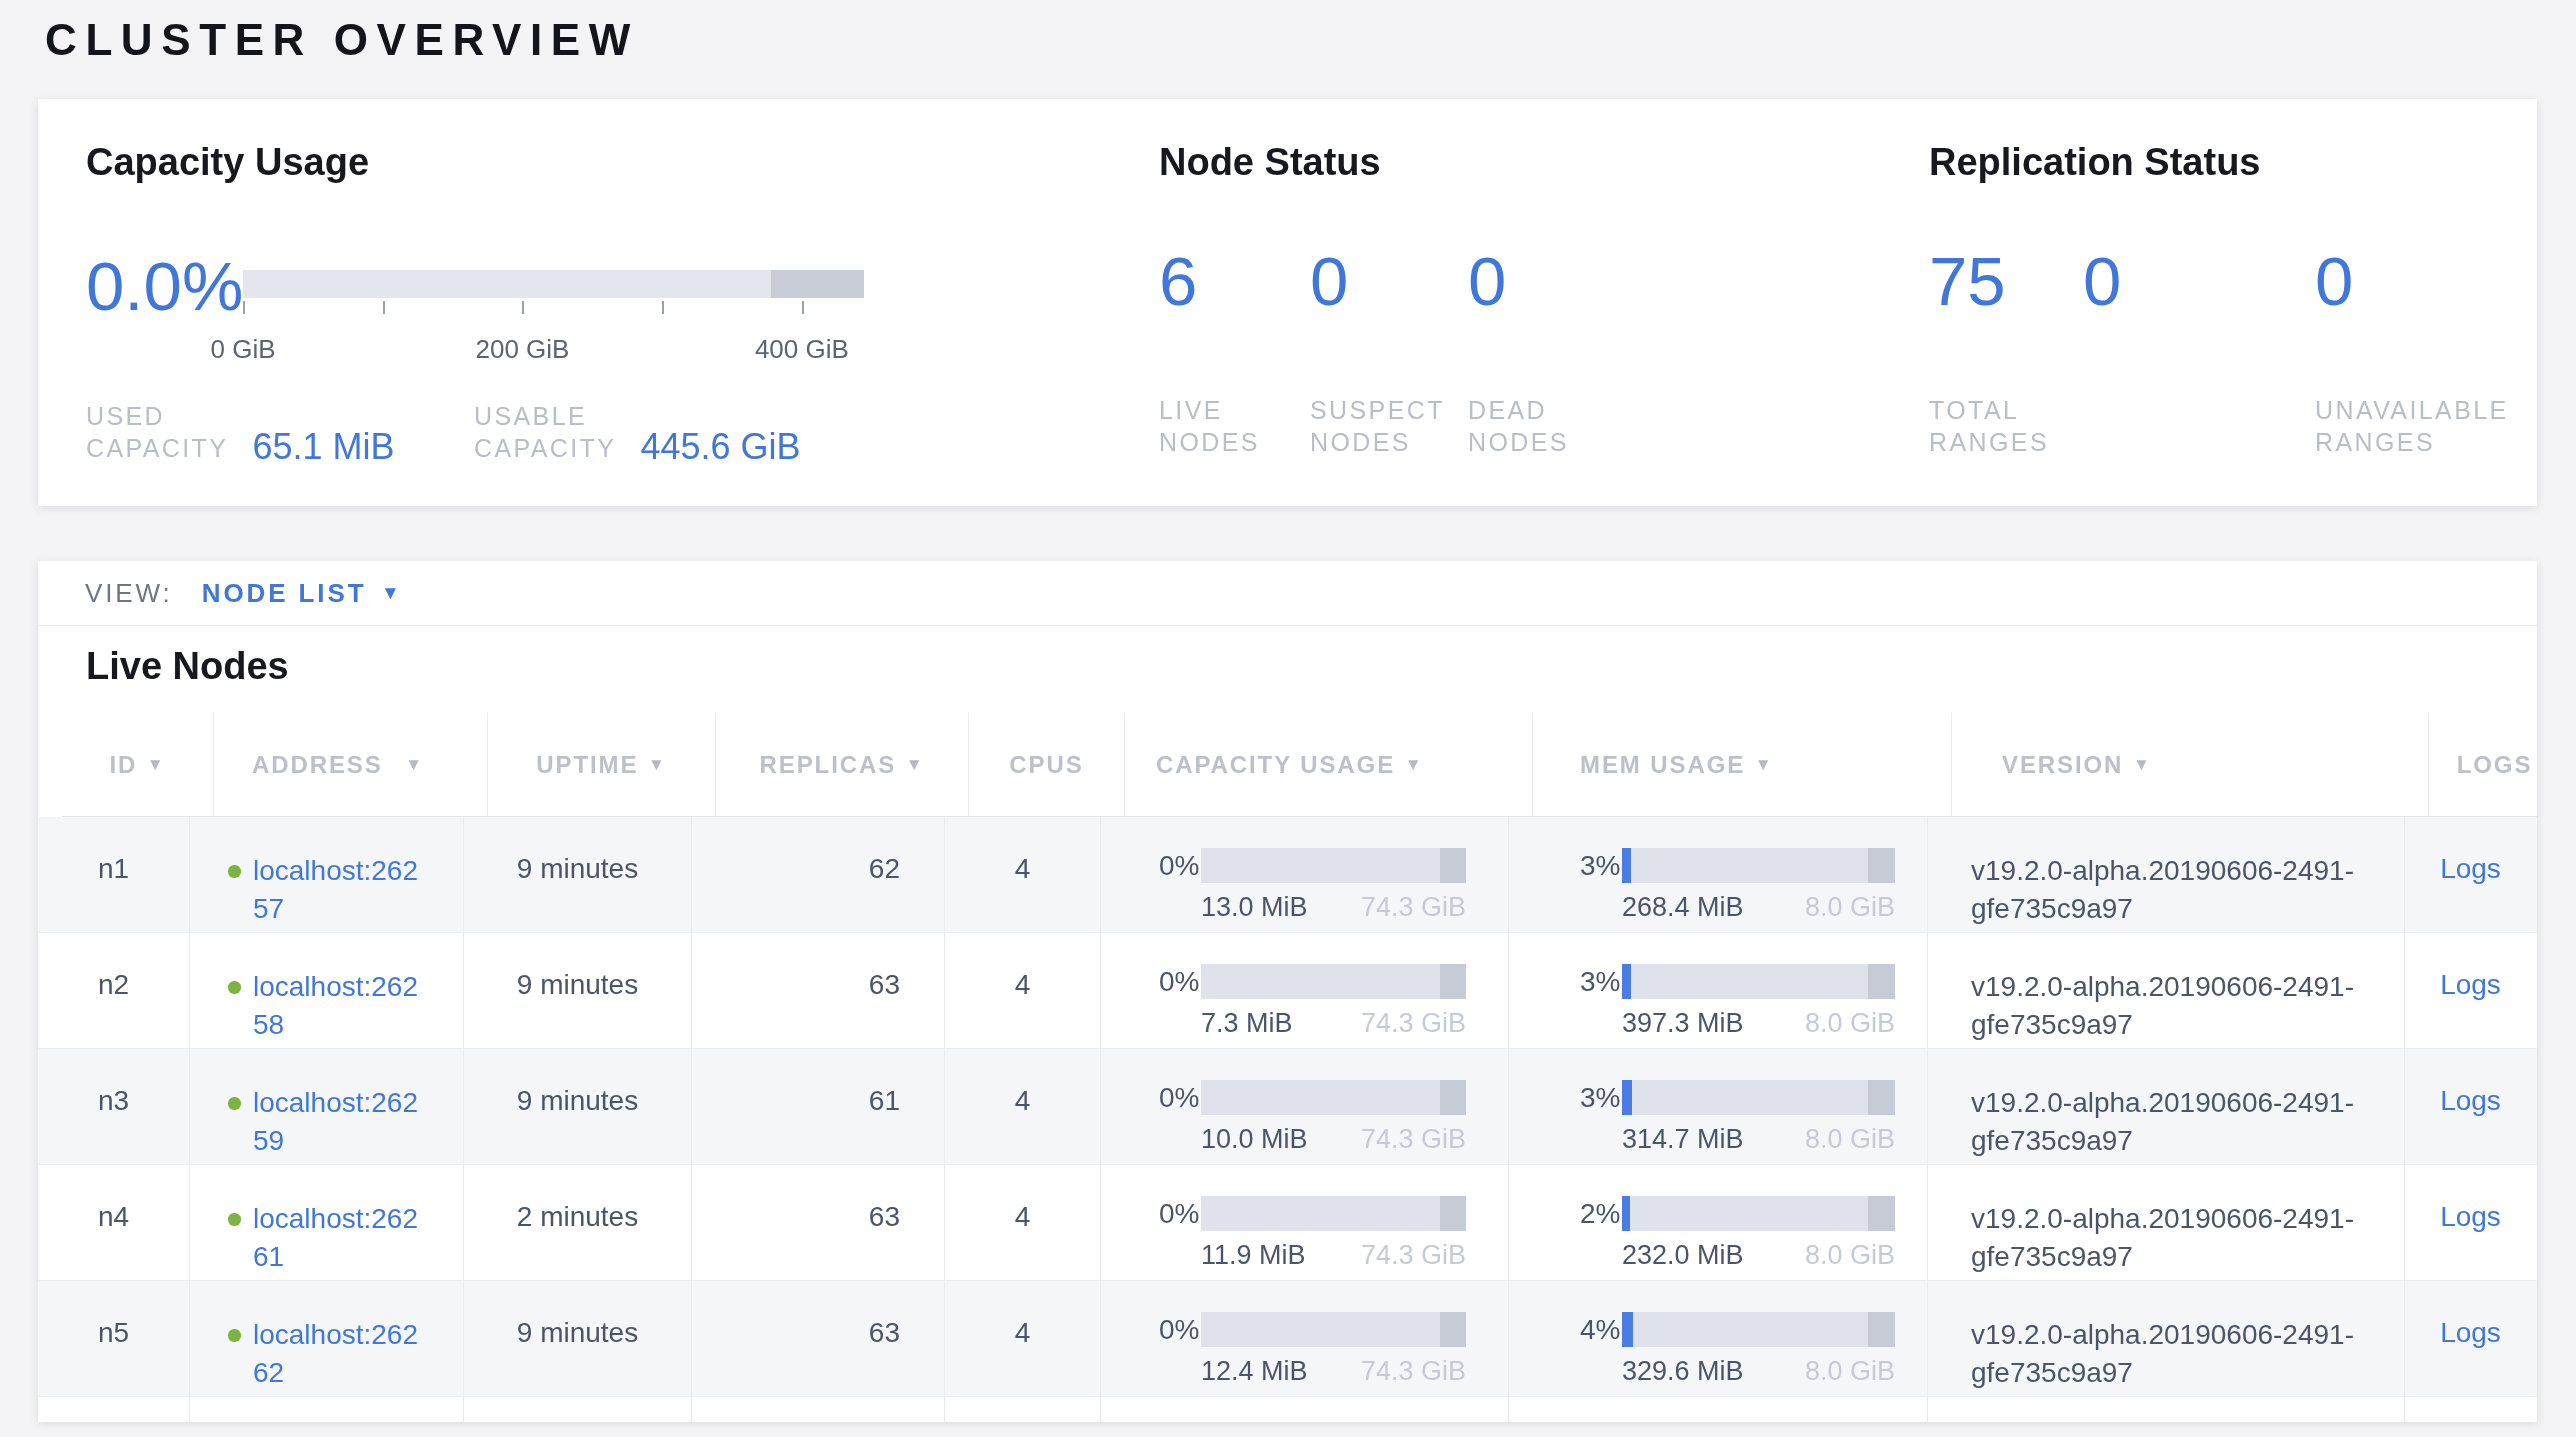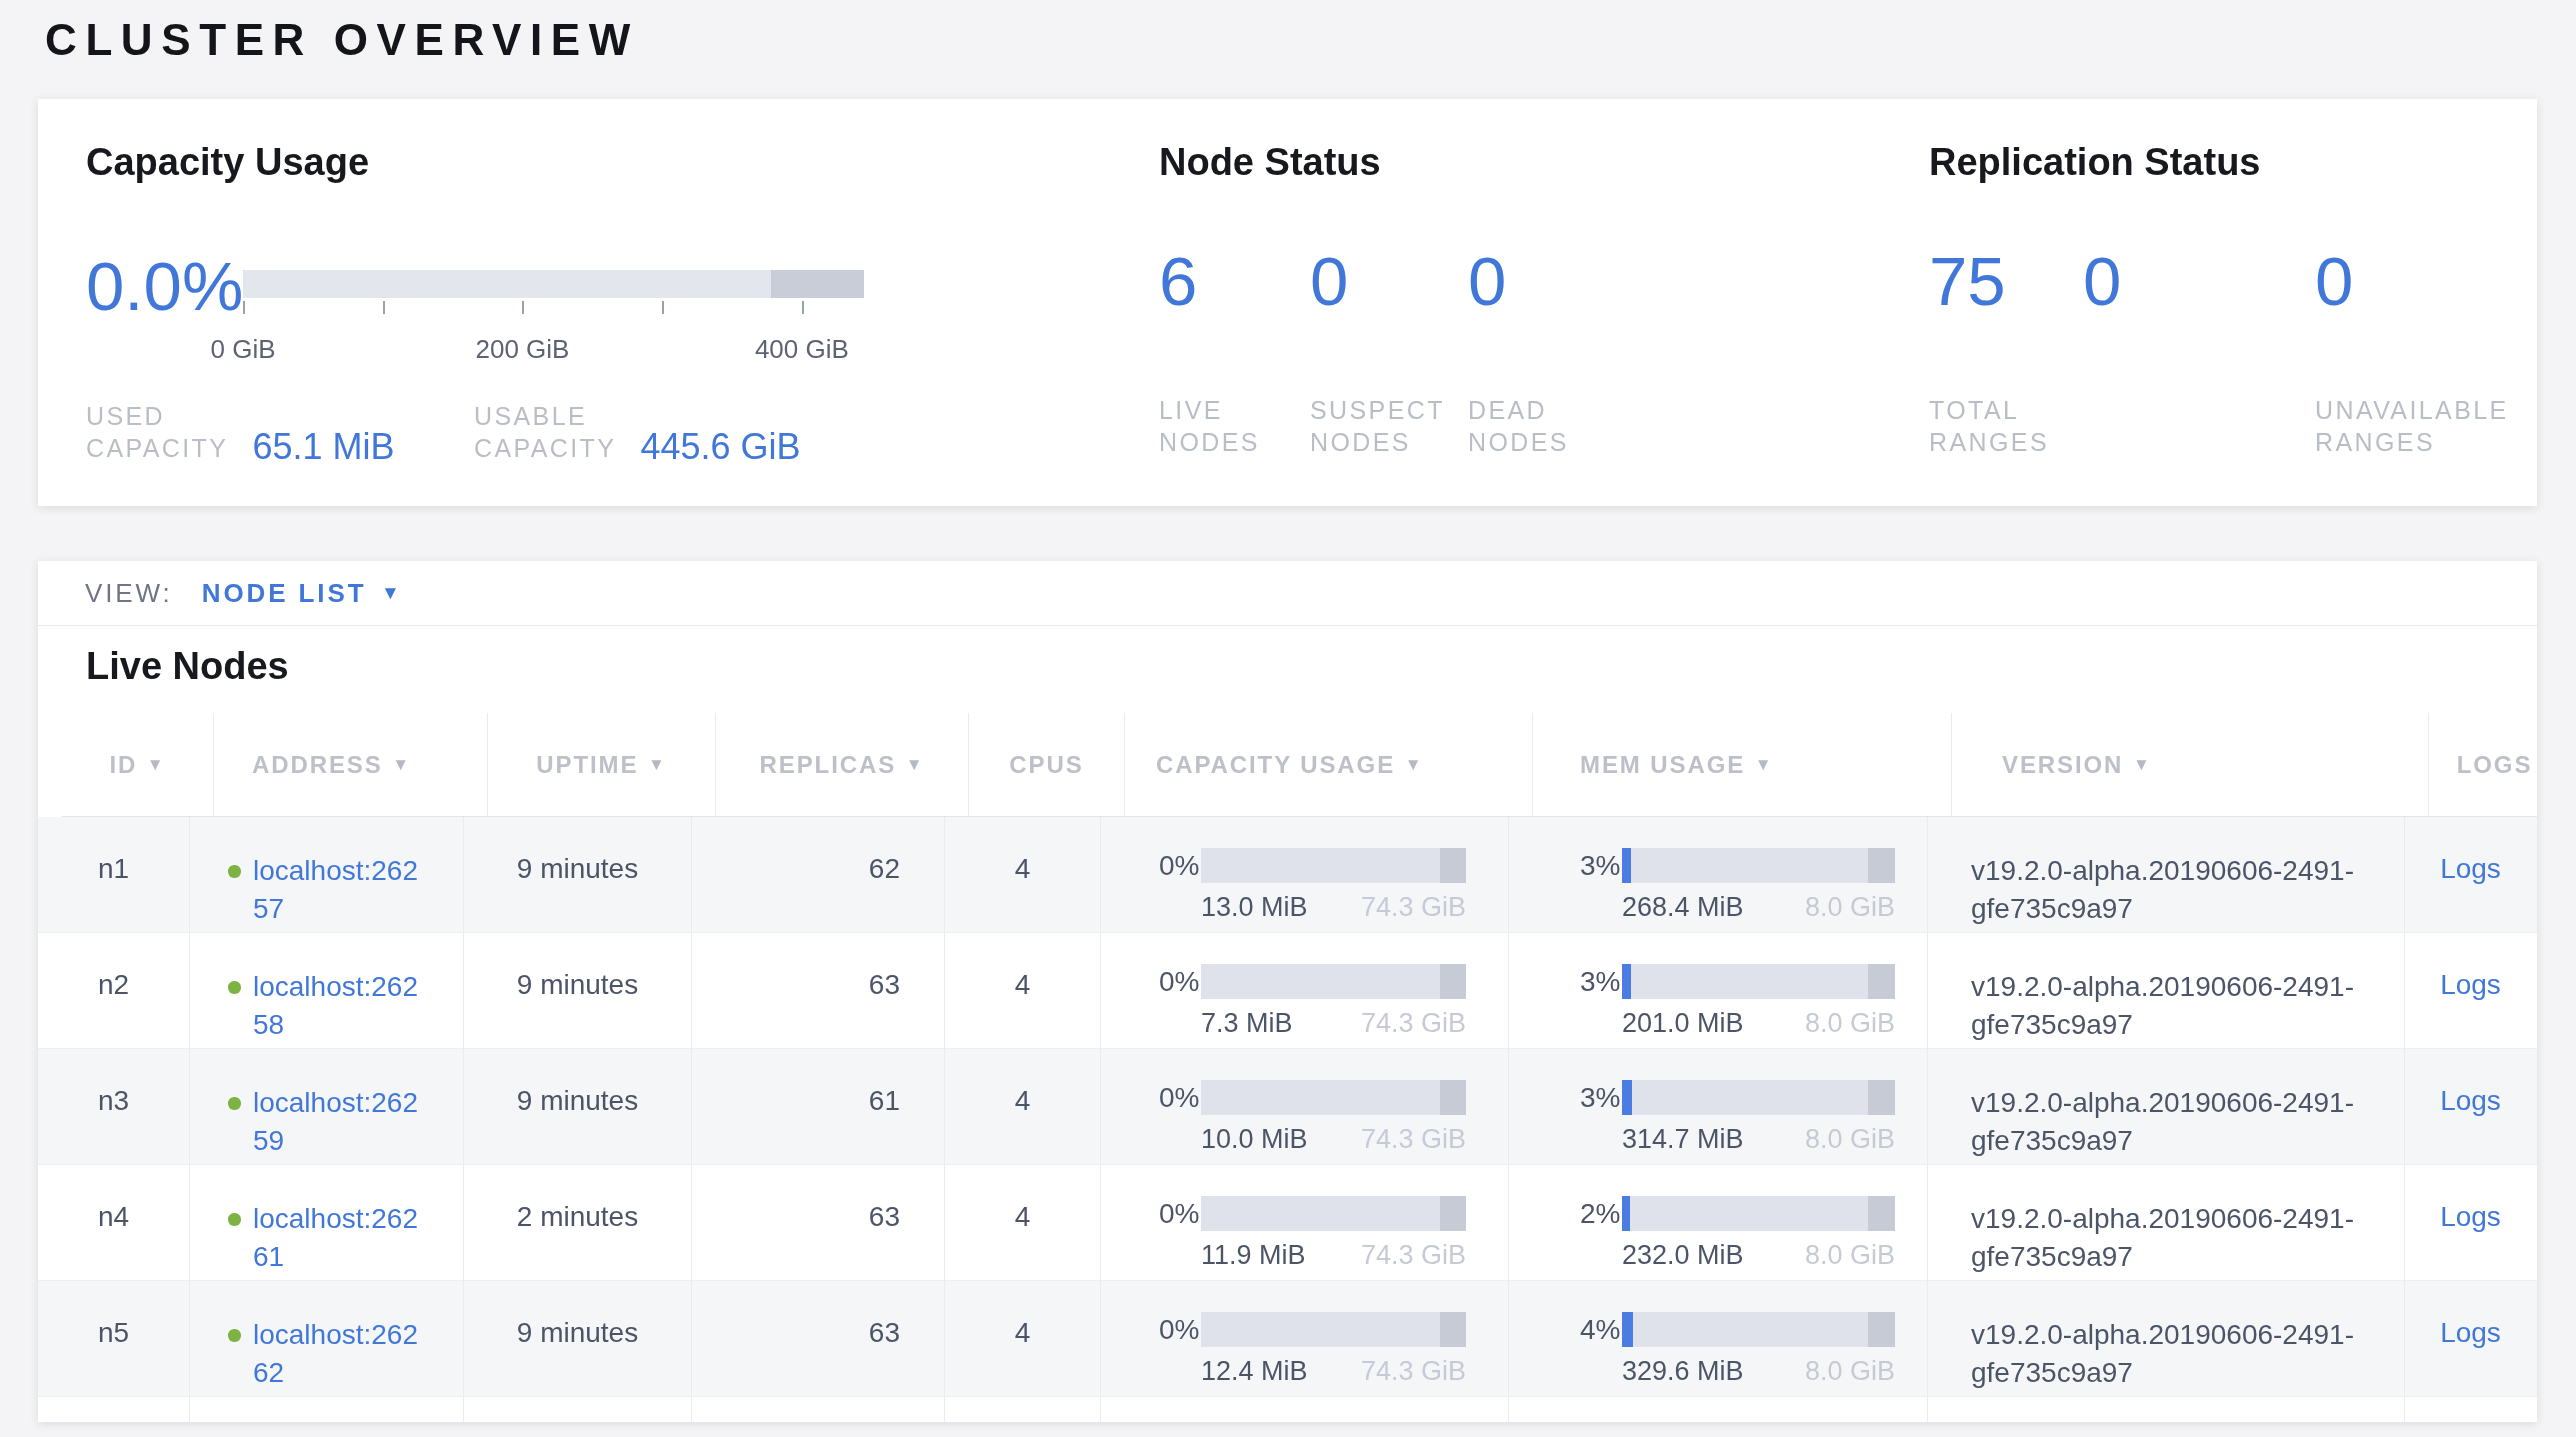--- a/index.html
+++ b/index.html
@@ -94,21 +94,21 @@
     grid-template-columns:152px 274px 228px 253px 156px 408px 419px 477px 131px;
   }
   .t-head { height:104px; border-bottom:1.9px solid #e3e5e9; background:#fff;margin-left:24px; }
   .th {
     display:flex; align-items:center;
     font-size:24px; letter-spacing:1.9px; color:#bdc0c8; font-weight:700;
     border-right:1.9px solid #e9ebee; white-space:nowrap;
   }
   .th:last-child { border-right:none; }
   .th.c1,.th.c3,.th.c4,.th.c5,.th.c9 { justify-content:center; }
-  .th.c2 { padding-left:38px; }
+  .th.c2 { padding-left:38px;gap:13px; }
   .th.c6 { padding-left:31px; }
   .th.c7 { padding-left:47px; }
   .th.c8 { padding-left:50px; }
   .arrow { margin-left:9.6px; font-size:17px; color:#b6b9c2; }
   .t-row.body { height:116px; background:#ffffff; border-bottom:1.9px solid #eceef1; }
   .t-row.body.alt { background:#f5f6f8; }
   .t-row.partial { height:58px; border-bottom:none; }
   .td {
     border-right:1.9px solid #e9ebee;
     padding-top:36px; font-size:28px; color:#4c5568;
@@ -327,21 +327,21 @@
           </div>
           <div class="td c7 usage mem">
             <div class="usage-row">
               <span class="usage-pct">3%</span>
               <span class="usage-bar">
                 <span class="u-fill" style="width:3.2%"></span>
                 <span class="u-dark"></span>
               </span>
             </div>
             <div class="usage-vals">
-              <span class="u-used">201.0 MiB</span>
+              <span class="u-used">397.3 MiB</span>
               <span class="u-total">8.0 GiB</span>
             </div>
           </div>
           <div class="td c8">
             <div class="version-text">v19.2.0-alpha.20190606-2491-gfe735c9a97</div>
           </div>
           <div class="td c9"><a class="logs" href="#">Logs</a></div>
         </div>
         <div class="t-row body alt">
           <div class="td c1">n3</div>

